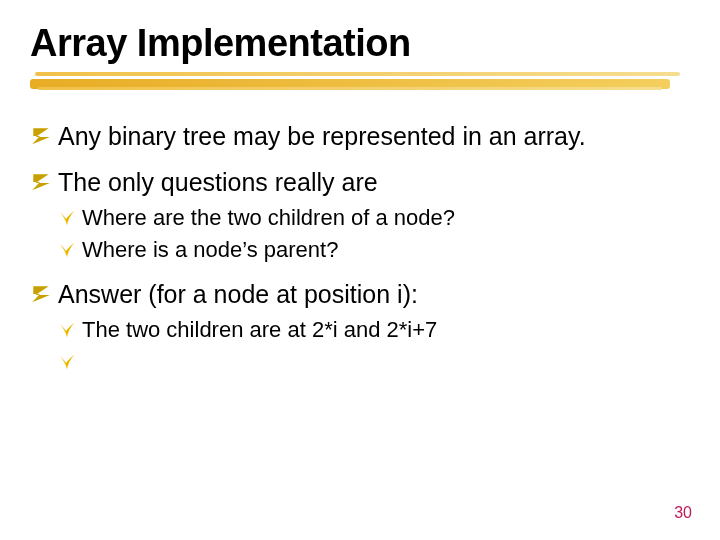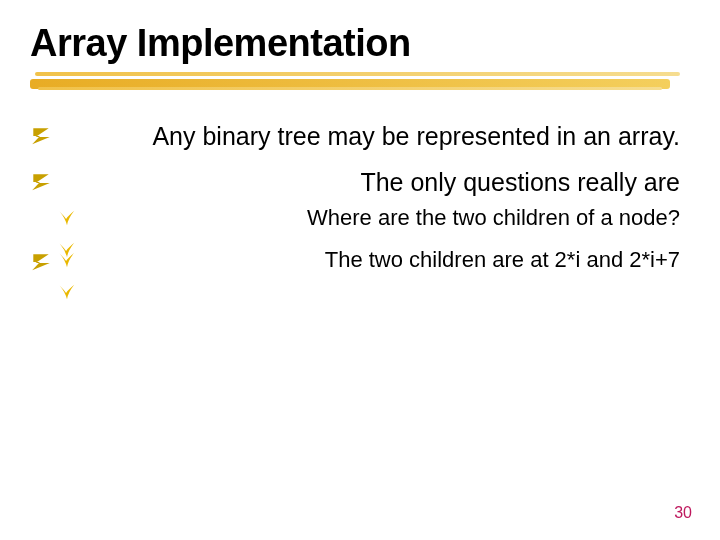--- a/index.html
+++ b/index.html
@@ -61,21 +61,20 @@
     right: 18px;
     height: 3px;
     background: linear-gradient(to right, #f1c24a, #f6dd90);
     border-radius: 2px;
   }
   .body {
     position: absolute;
     top: 120px;
     left: 30px;
     right: 40px;
-    text-align: right;
   }
   .level1 {
     position: relative;
     padding-left: 28px;
     font-size: 25px;
     line-height: 1.28;
     color: #000;
     margin-bottom: 6px;
   }
   .level2 {
@@ -150,30 +149,32 @@
             </svg>
       </span>
       <span>Where are the two children of a node?</span>
     </div>
     <div class="level2">
       <span class="bullet-y">
         <svg class="y-icon" viewBox="0 0 100 100">
               <path d="M10 15 Q40 50 50 90 Q55 55 90 10 Q55 40 45 55 Q35 40 10 15 Z" fill="#e9b800"></path>
             </svg>
       </span>
+      <span>Where is a node’s parent?</span>
     </div>
   </div>
 
   <div class="group">
     <div class="level1">
       <span class="bullet-z">
         <svg class="z-icon" viewBox="0 0 100 100">
               <polygon points="15,15 85,15 25,55 90,55 10,88 45,50 15,50" fill="#c8a000"></polygon>
             </svg>
       </span>
+      <span>Answer (for a node at position i):</span>
     </div>
     <div class="level2">
       <span class="bullet-y">
         <svg class="y-icon" viewBox="0 0 100 100">
               <path d="M10 15 Q40 50 50 90 Q55 55 90 10 Q55 40 45 55 Q35 40 10 15 Z" fill="#e9b800"></path>
             </svg>
       </span>
       <span>The two children are at 2*i and 2*i+7</span>
     </div>
     <div class="level2">

